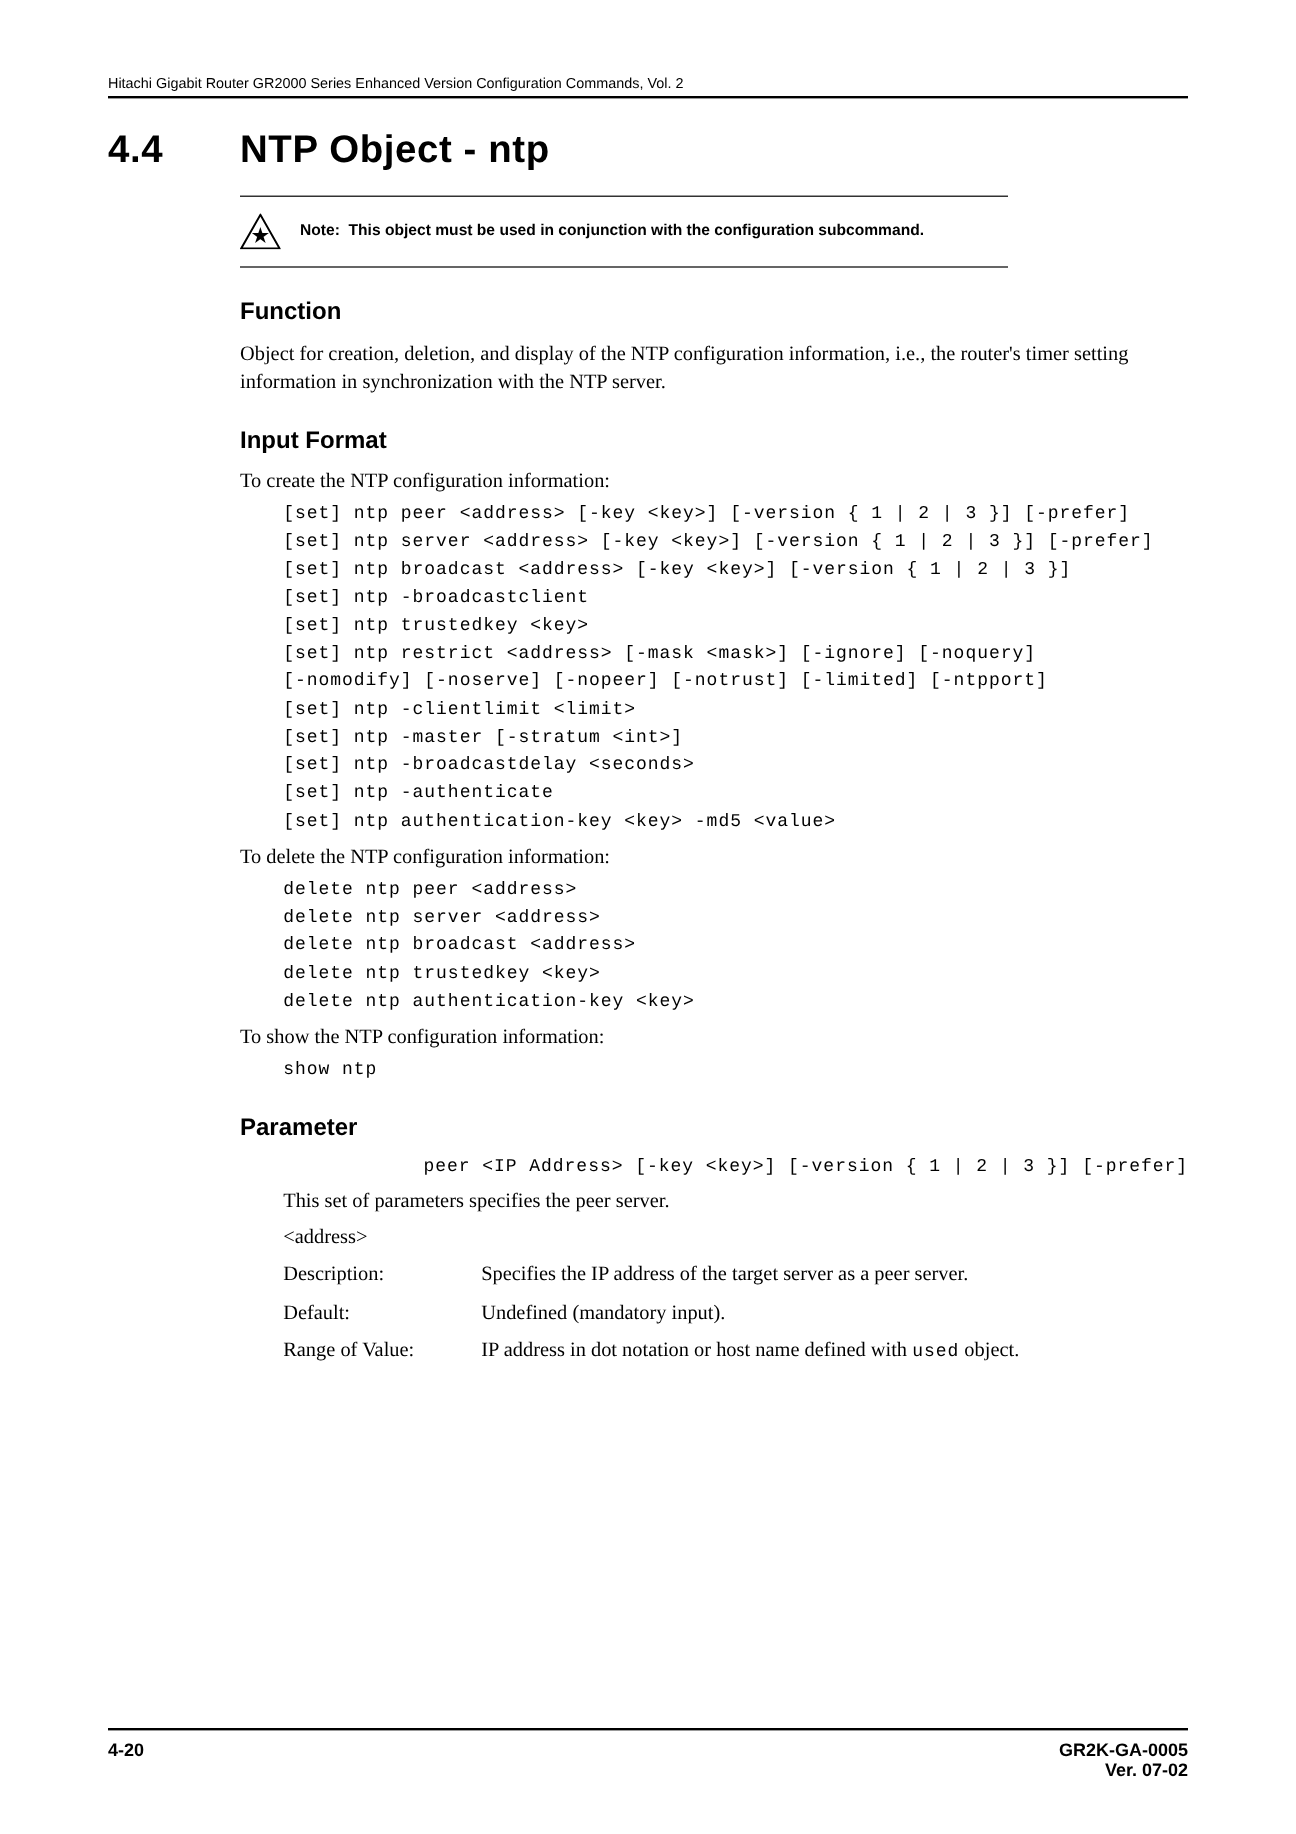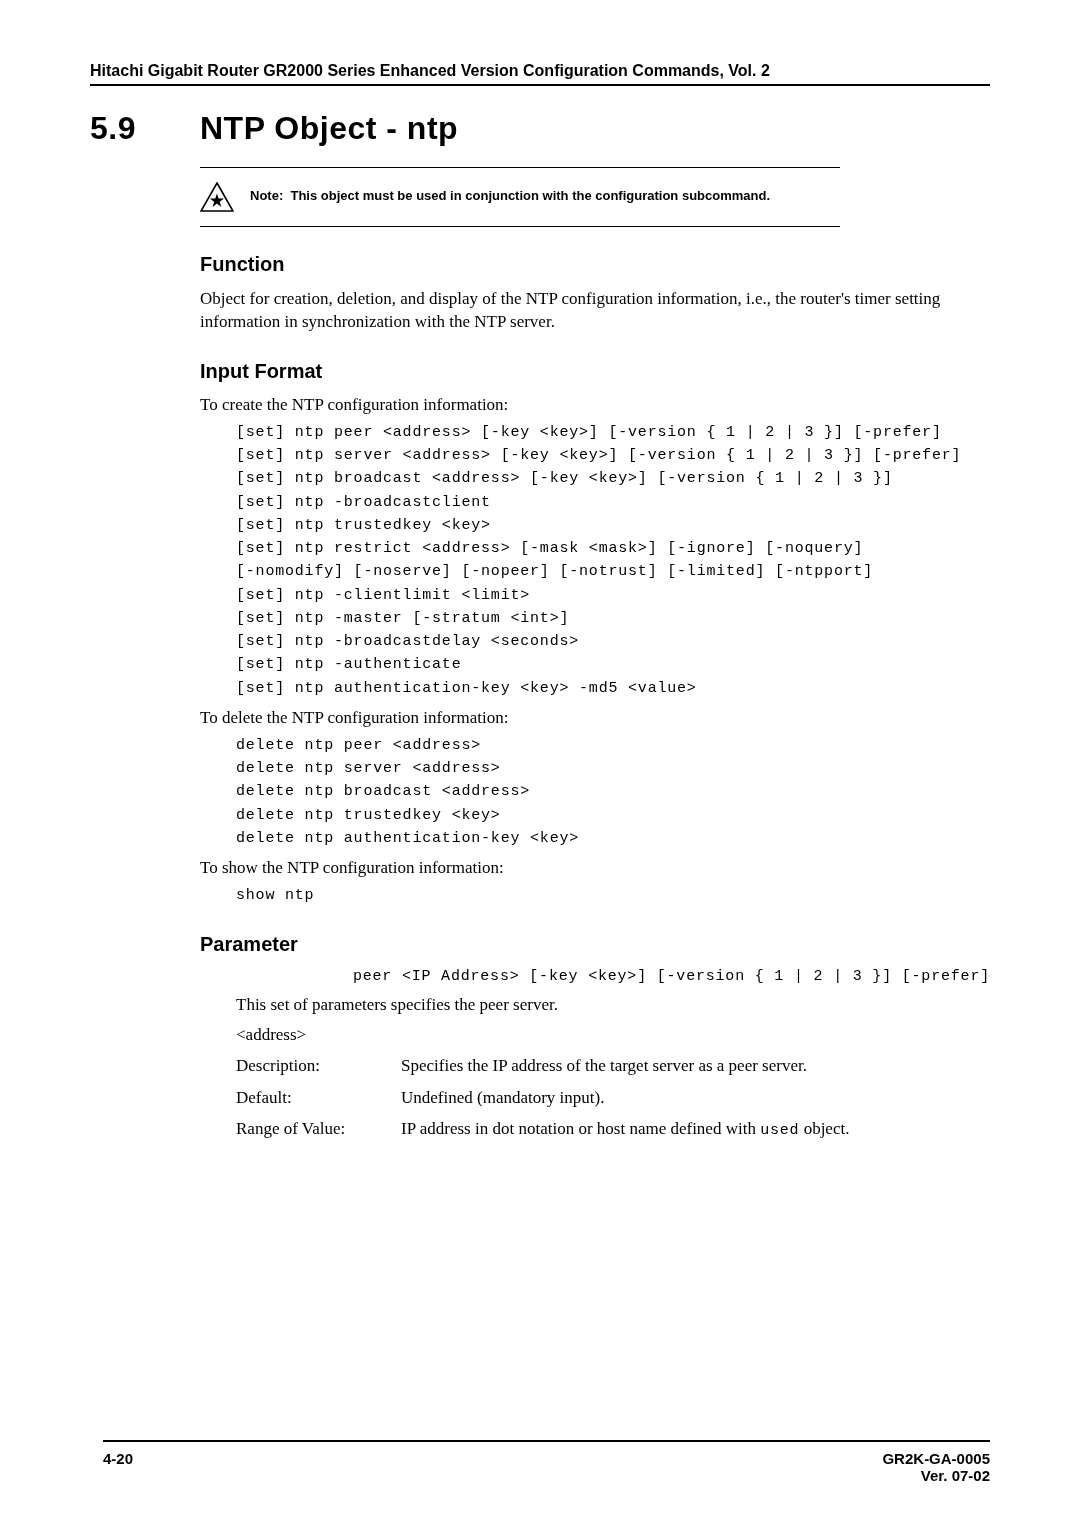--- a/index.html
+++ b/index.html
@@ -12,22 +12,22 @@
   }
   .page {
     width: 1080px;
     height: 1528px;
     position: relative;
     box-sizing: border-box;
     padding: 62px 90px 60px 90px;
   }
   .running-head {
     font-family: Arial, Helvetica, sans-serif;
-    font-weight: bold;
-    font-size: 16px;
+    font-weight: normal;
+    font-size: 12px;
     margin-bottom: 4px;
   }
   .top-rule {
     border: none;
     border-top: 2px solid #000;
     margin: 0 0 24px 0;
   }
   .section-title {
     font-family: Arial, Helvetica, sans-serif;
     font-weight: bold;
@@ -105,21 +105,21 @@
     font-size: 17px;
     margin: 0 0 8px 36px;
     line-height: 1.35;
   }
   .kv-key { width: 165px; flex: 0 0 auto; }
   .kv-val { flex: 1; }
   .mono-inline { font-family: 'Courier New', monospace; font-size: 15px; letter-spacing: 0.8px; }
   .footer {
     position: absolute;
     bottom: 44px;
-    left: 103px;
+    left: 90px;
     right: 90px;
   }
   .foot-rule {
     border: none;
     border-top: 2px solid #000;
     margin: 0 0 8px 0;
   }
   .foot-row {
     display: flex;
     justify-content: space-between;
@@ -131,21 +131,21 @@
 </style>
 </head>
 <body>
 
 <div class="page">
 
   <div class="running-head">Hitachi Gigabit Router GR2000 Series Enhanced Version Configuration Commands, Vol. 2</div>
   <hr class="top-rule">
 
   <h1 class="section-title">
-    <span class="sec-num">5.9</span><span>NTP Object - </span><span class="ital">ntp</span>
+    <span class="sec-num">4.4</span><span>NTP Object - </span><span class="ital">ntp</span>
   </h1>
 
   <div class="indent-block">
 
     <hr class="note-sep">
     <div class="note-row">
       <svg class="note-icon" viewBox="0 0 34 30">
         <polygon points="17,1 33,29 1,29" fill="none" stroke="#000" stroke-width="1.6"></polygon>
         <text x="17" y="24" text-anchor="middle" font-size="16" font-family="Arial" font-weight="bold">★</text>
       </svg>

